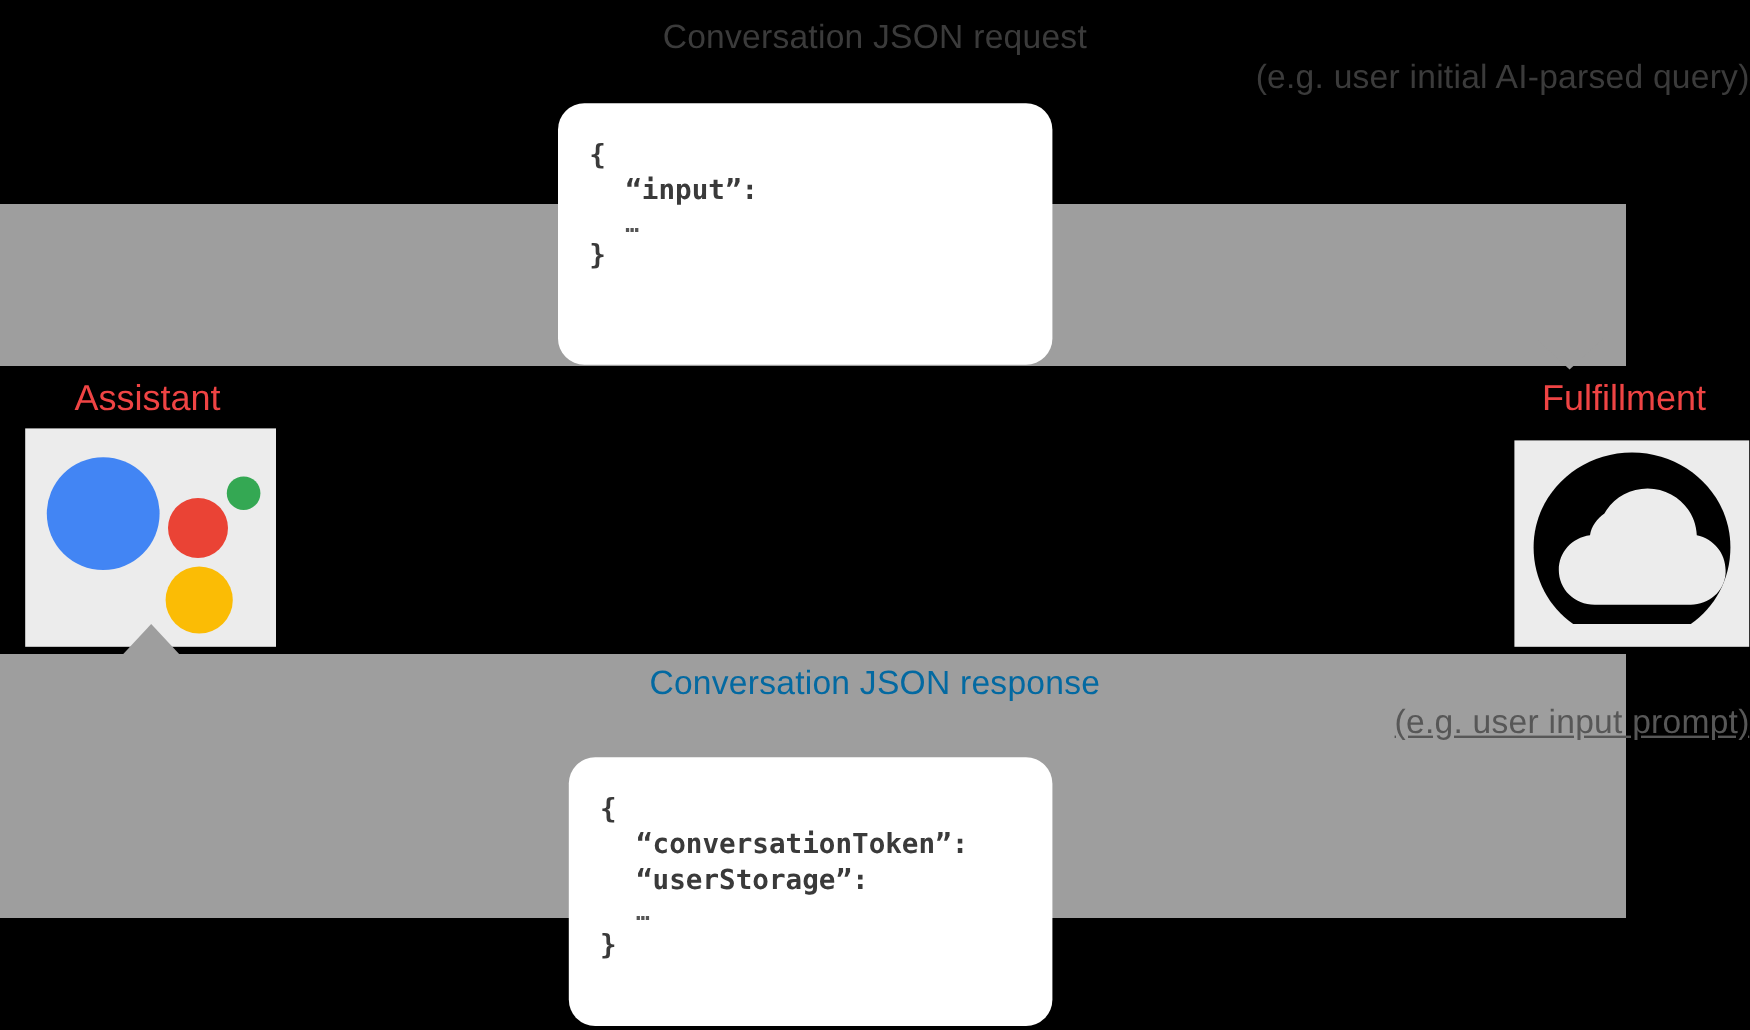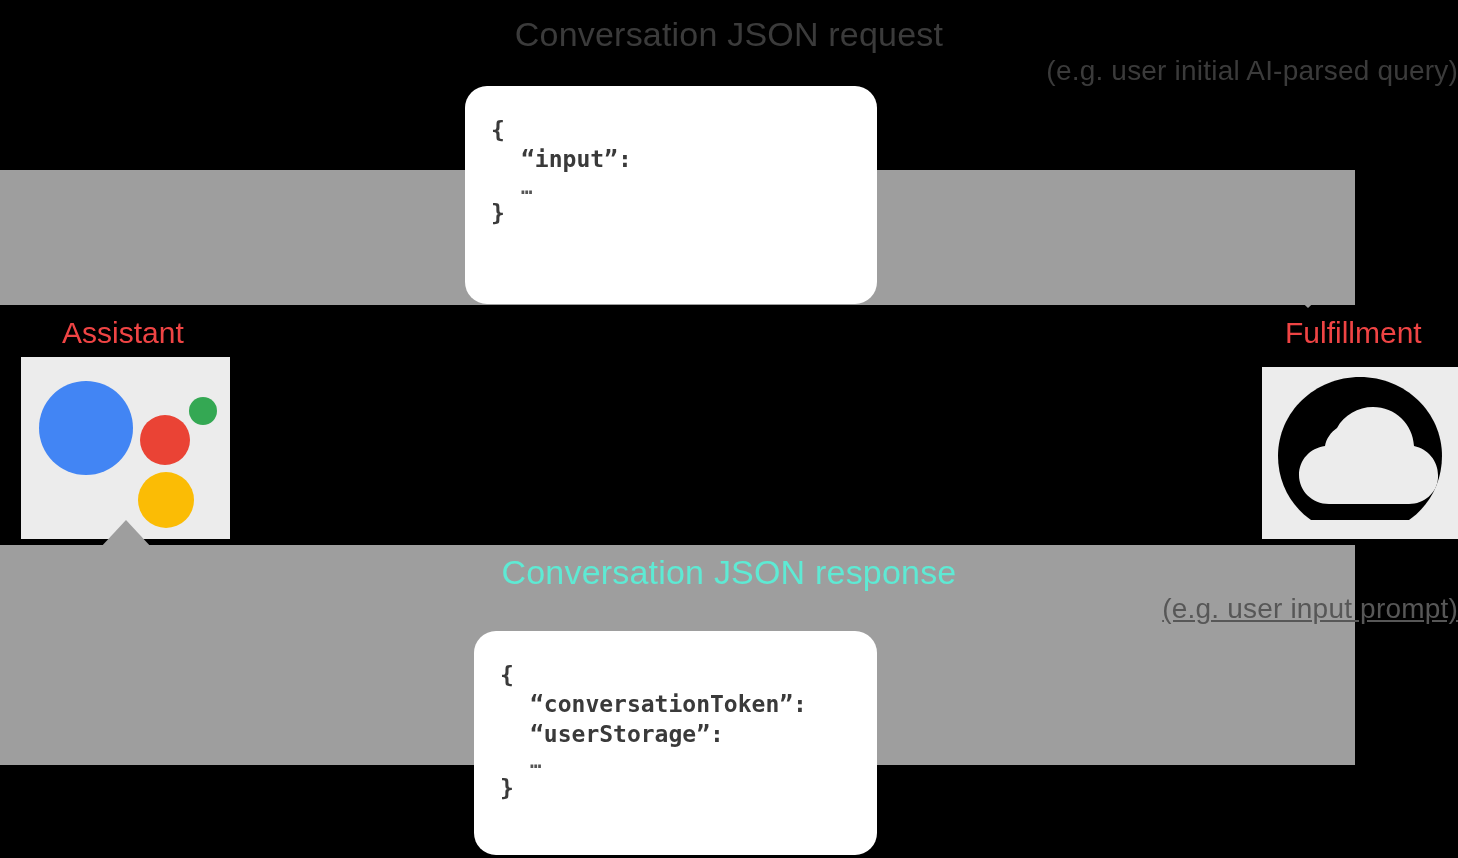--- a/index.html
+++ b/index.html
@@ -18,42 +18,42 @@
 
   
   .caption {
     position: absolute;
     text-align: center;
     line-height: 1.18;
     color: #3b3b3b;
     white-space: nowrap;
   }
   .caption .line1 {
-    font-size: 34px;
+    font-size: 28px;
     font-weight: 400;
     letter-spacing: 0.2px;
   }
   .caption .line2 {
     font-size: 28px;
     font-weight: 400;
     letter-spacing: 0.2px;
     text-align: right;
   }
   #caption-top {
     left: 0;
     right: 0;
     top: 14px;
   }
   #caption-bottom {
     left: 0;
     right: 0;
     top: 552px;
     color: #4a4a4a;
   }
-  #caption-bottom .line1 { color: #5eead4; }
+  #caption-bottom .line1 { color: #0369a1; }
   #caption-bottom .line2 { color: #575757; text-decoration: underline; }
 
   
   .arrow-band {
     position: absolute;
     background: #9e9e9e;
   }
   #arrow-request {
     left: 0;
     top: 170px;

